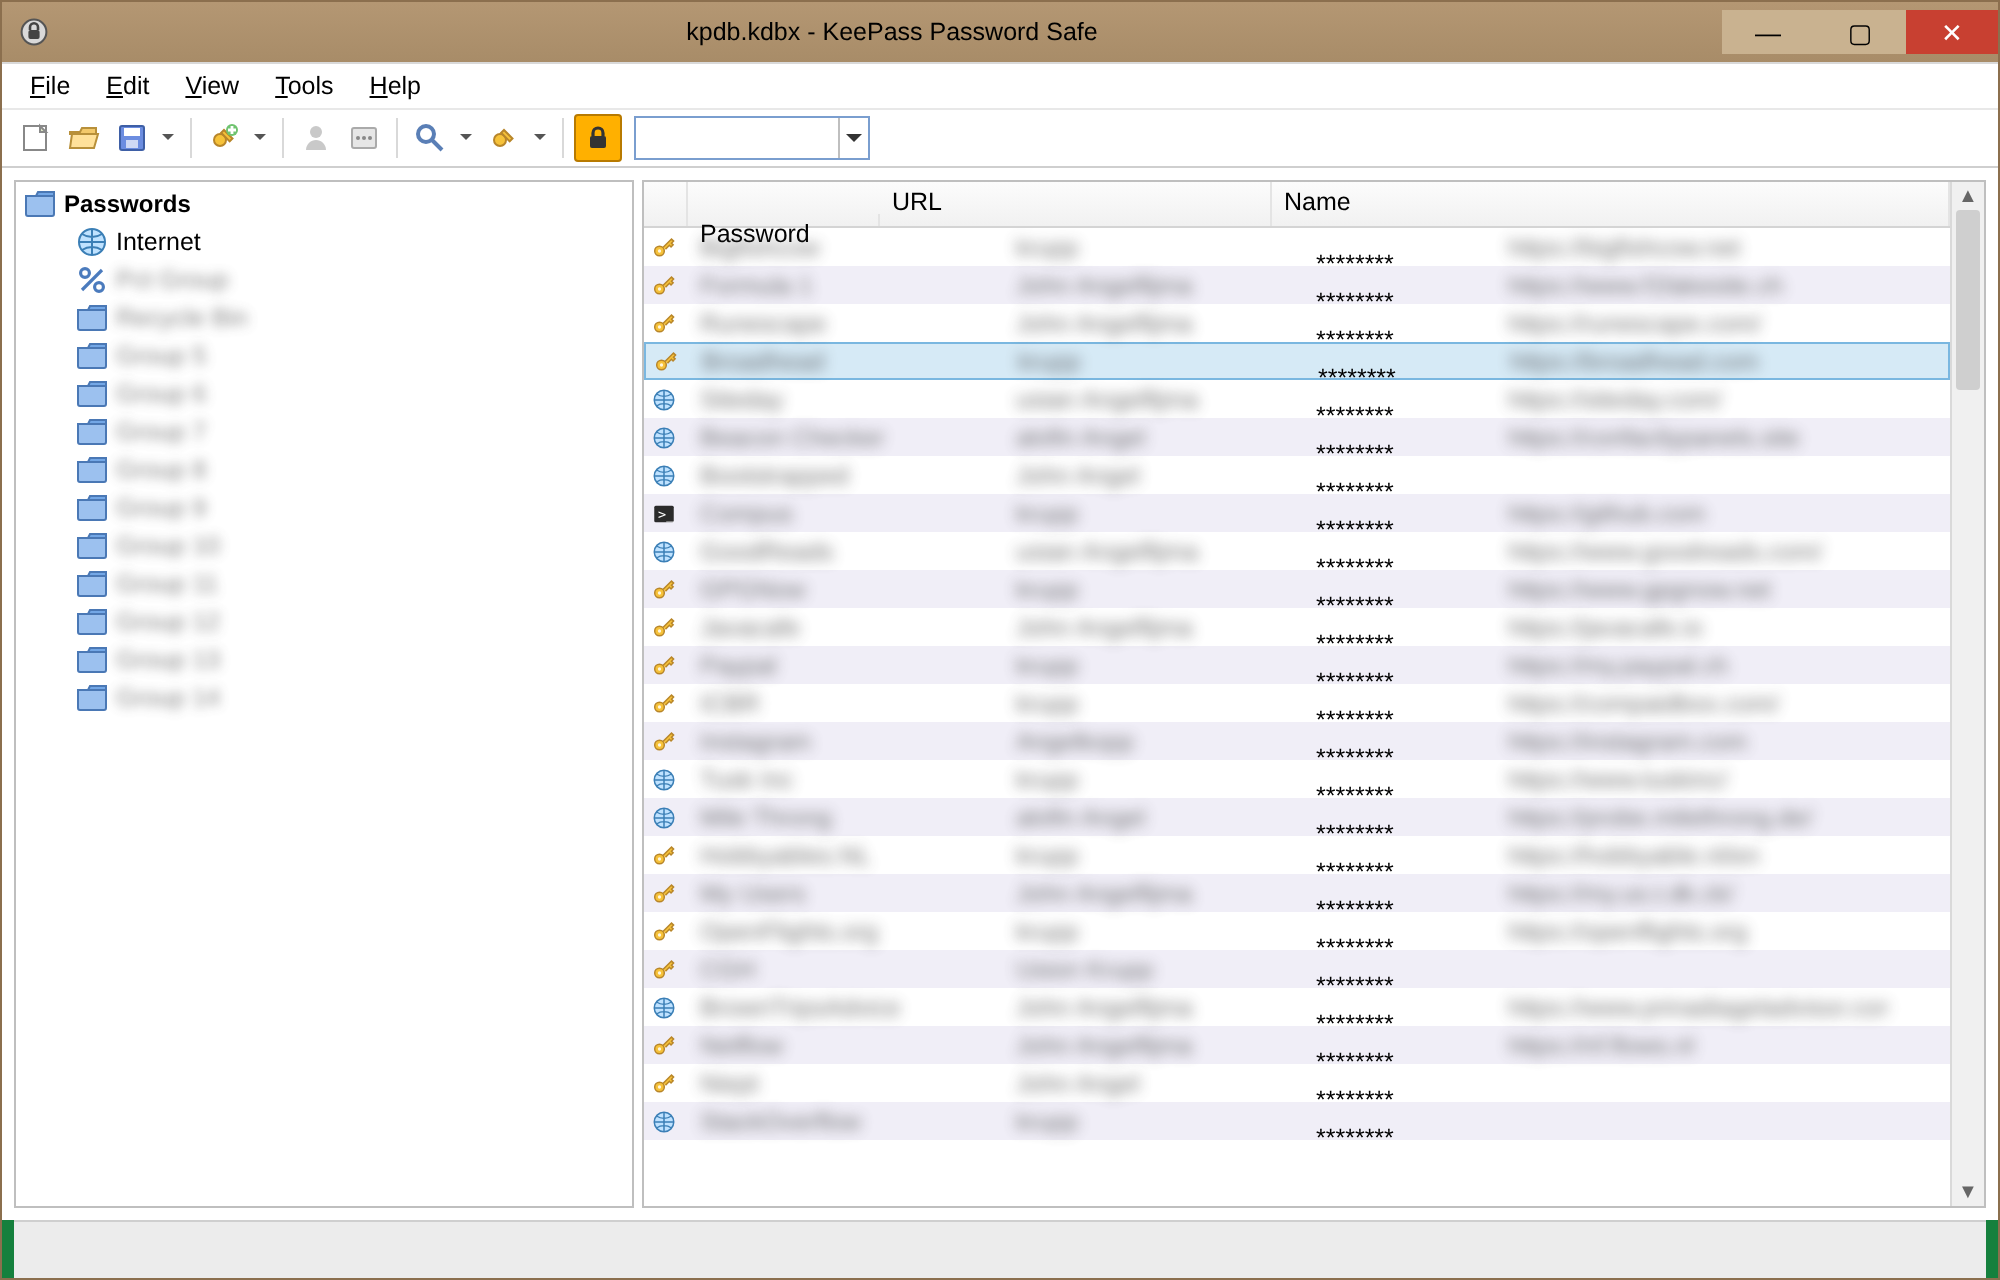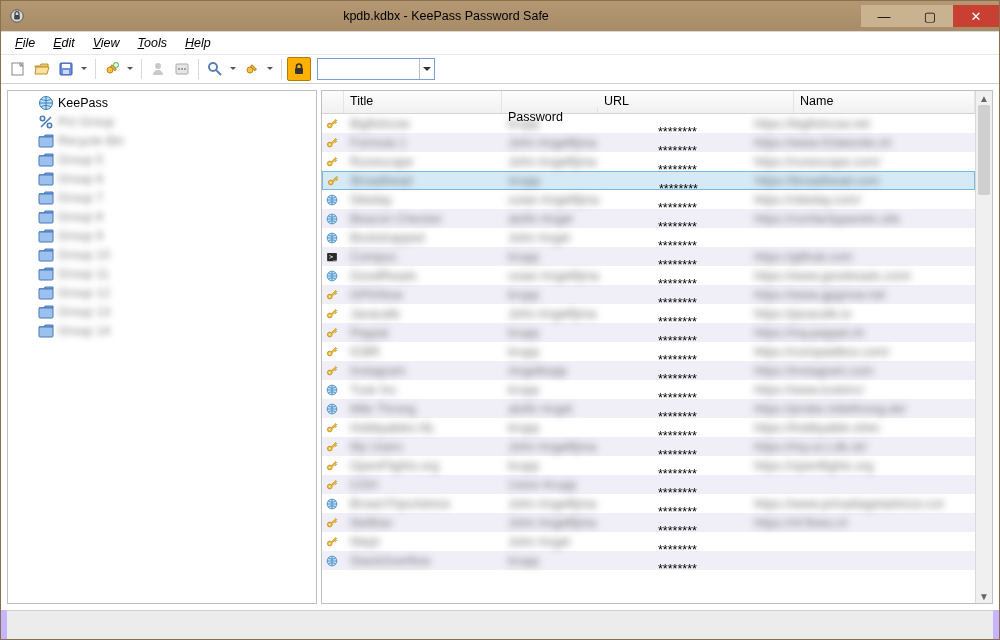--- a/index.html
+++ b/index.html
@@ -7,21 +7,21 @@
     font-family: "Segoe UI", Tahoma, sans-serif;
     font-size: 12px;
     background: #a88c68;
     overflow: hidden;
     color: #000;
   }
   .window {
     width: 1000px; height: 640px;
     box-sizing: border-box;
     border: 1px solid #8b6f4e;
-    background: #c4b5fd;
+    background: #15803d;
     display: flex; flex-direction: column;
   }
   
   .titlebar {
     height: 30px;
     background: linear-gradient(#b49773, #a88c68);
     display: flex; align-items: center;
     padding-left: 8px;
     color: #000;
     flex: none;
@@ -38,21 +38,20 @@
     font-size: 13px; font-family: "Segoe UI Symbol", sans-serif;
   }
   .win-btn.min, .win-btn.max { background: #c9b290; }
   .win-btn.close { background: #c84031; color: #fff; }
 
   
   .menubar {
     height: 22px; background: #fff; border-top:1px solid #d9d9d9;
     display: flex; align-items: center; padding: 0 6px; gap: 2px;
     flex: none;
-    font-style: italic;
   }
   .menu-item {
     padding: 2px 8px; font-size: 12.5px;
   }
   .menu-item u { text-decoration: underline; }
 
   
   .toolbar {
     height: 28px; background: #fff;
     border-top:1px solid #e8e8e8; border-bottom:1px solid #cfcfcf;
@@ -268,29 +267,38 @@
     </div>
     <div class="quicksearch">
       <input value="" style="">
       <div class="dd"></div>
     </div>
   </div>
 
   <div class="main">
 
     <div class="tree-pane">
+      <div class="tree-root">
+        <span class="folder-icon">
+          <svg width="16" height="14" viewBox="0 0 16 14">
+              <path d="M1 3h5l1-2h8v2H1z" fill="#73a7e6" stroke="#4a78b5"></path>
+              <path d="M1 3h14v9a1 1 0 0 1-1 1H2a1 1 0 0 1-1-1z" fill="#9cc1ef" stroke="#4a78b5"></path>
+            </svg>
+        </span>
+        <span>Passwords</span>
+      </div>
       <div id="tree-groups">
           <div class="tree-group">
             <span>
               <svg width="16" height="16" viewBox="0 0 16 16">
                 <circle cx="8" cy="8" r="6.5" fill="#bfe2ff" stroke="#3b7fb6"></circle>
                 <path d="M1.5 8h13M8 1.5v13M3 4c3 2 7 2 10 0M3 12c3-2 7-2 10 0" stroke="#3b7fb6" fill="none"></path>
               </svg>
             </span>
-            <span class="label-text">KeePass</span>
+            <span class="label-text">Internet</span>
           </div>
           <div class="tree-group blurred">
             <span>
               <svg width="16" height="16" viewBox="0 0 16 16">
                 <circle cx="4.5" cy="4.5" r="2.2" fill="none" stroke="#4b7bbd" stroke-width="1.6"></circle>
                 <circle cx="11.5" cy="11.5" r="2.2" fill="none" stroke="#4b7bbd" stroke-width="1.6"></circle>
                 <line x1="3" y1="13" x2="13" y2="3" stroke="#4b7bbd" stroke-width="1.6"></line>
               </svg>
             </span>
             <span class="label-text">Pct Group</span>
@@ -394,21 +402,20 @@
             </span>
             <span class="label-text">Group 14</span>
           </div>
         </div>
     </div>
 
     <div class="list-pane">
       <div class="list-inner">
         <div class="list-header">
           <div class="col" style="width:22px"></div>
-          <div class="col col-title">Title</div>
           <div class="col col-pass">Password</div>
           <div class="col col-url">URL</div>
           <div class="col col-notes">Name</div>
         </div>
         <div class="list-body" id="list-body">
             <div class="row">
               <div class="cell icon-cell">
                 <svg width="16" height="16" viewBox="0 0 16 16">
                   <circle cx="5" cy="10" r="3.2" fill="#f6c23a" stroke="#b8862a"></circle>
                   <circle cx="5" cy="10" r="1.1" fill="#fff6dd"></circle>

